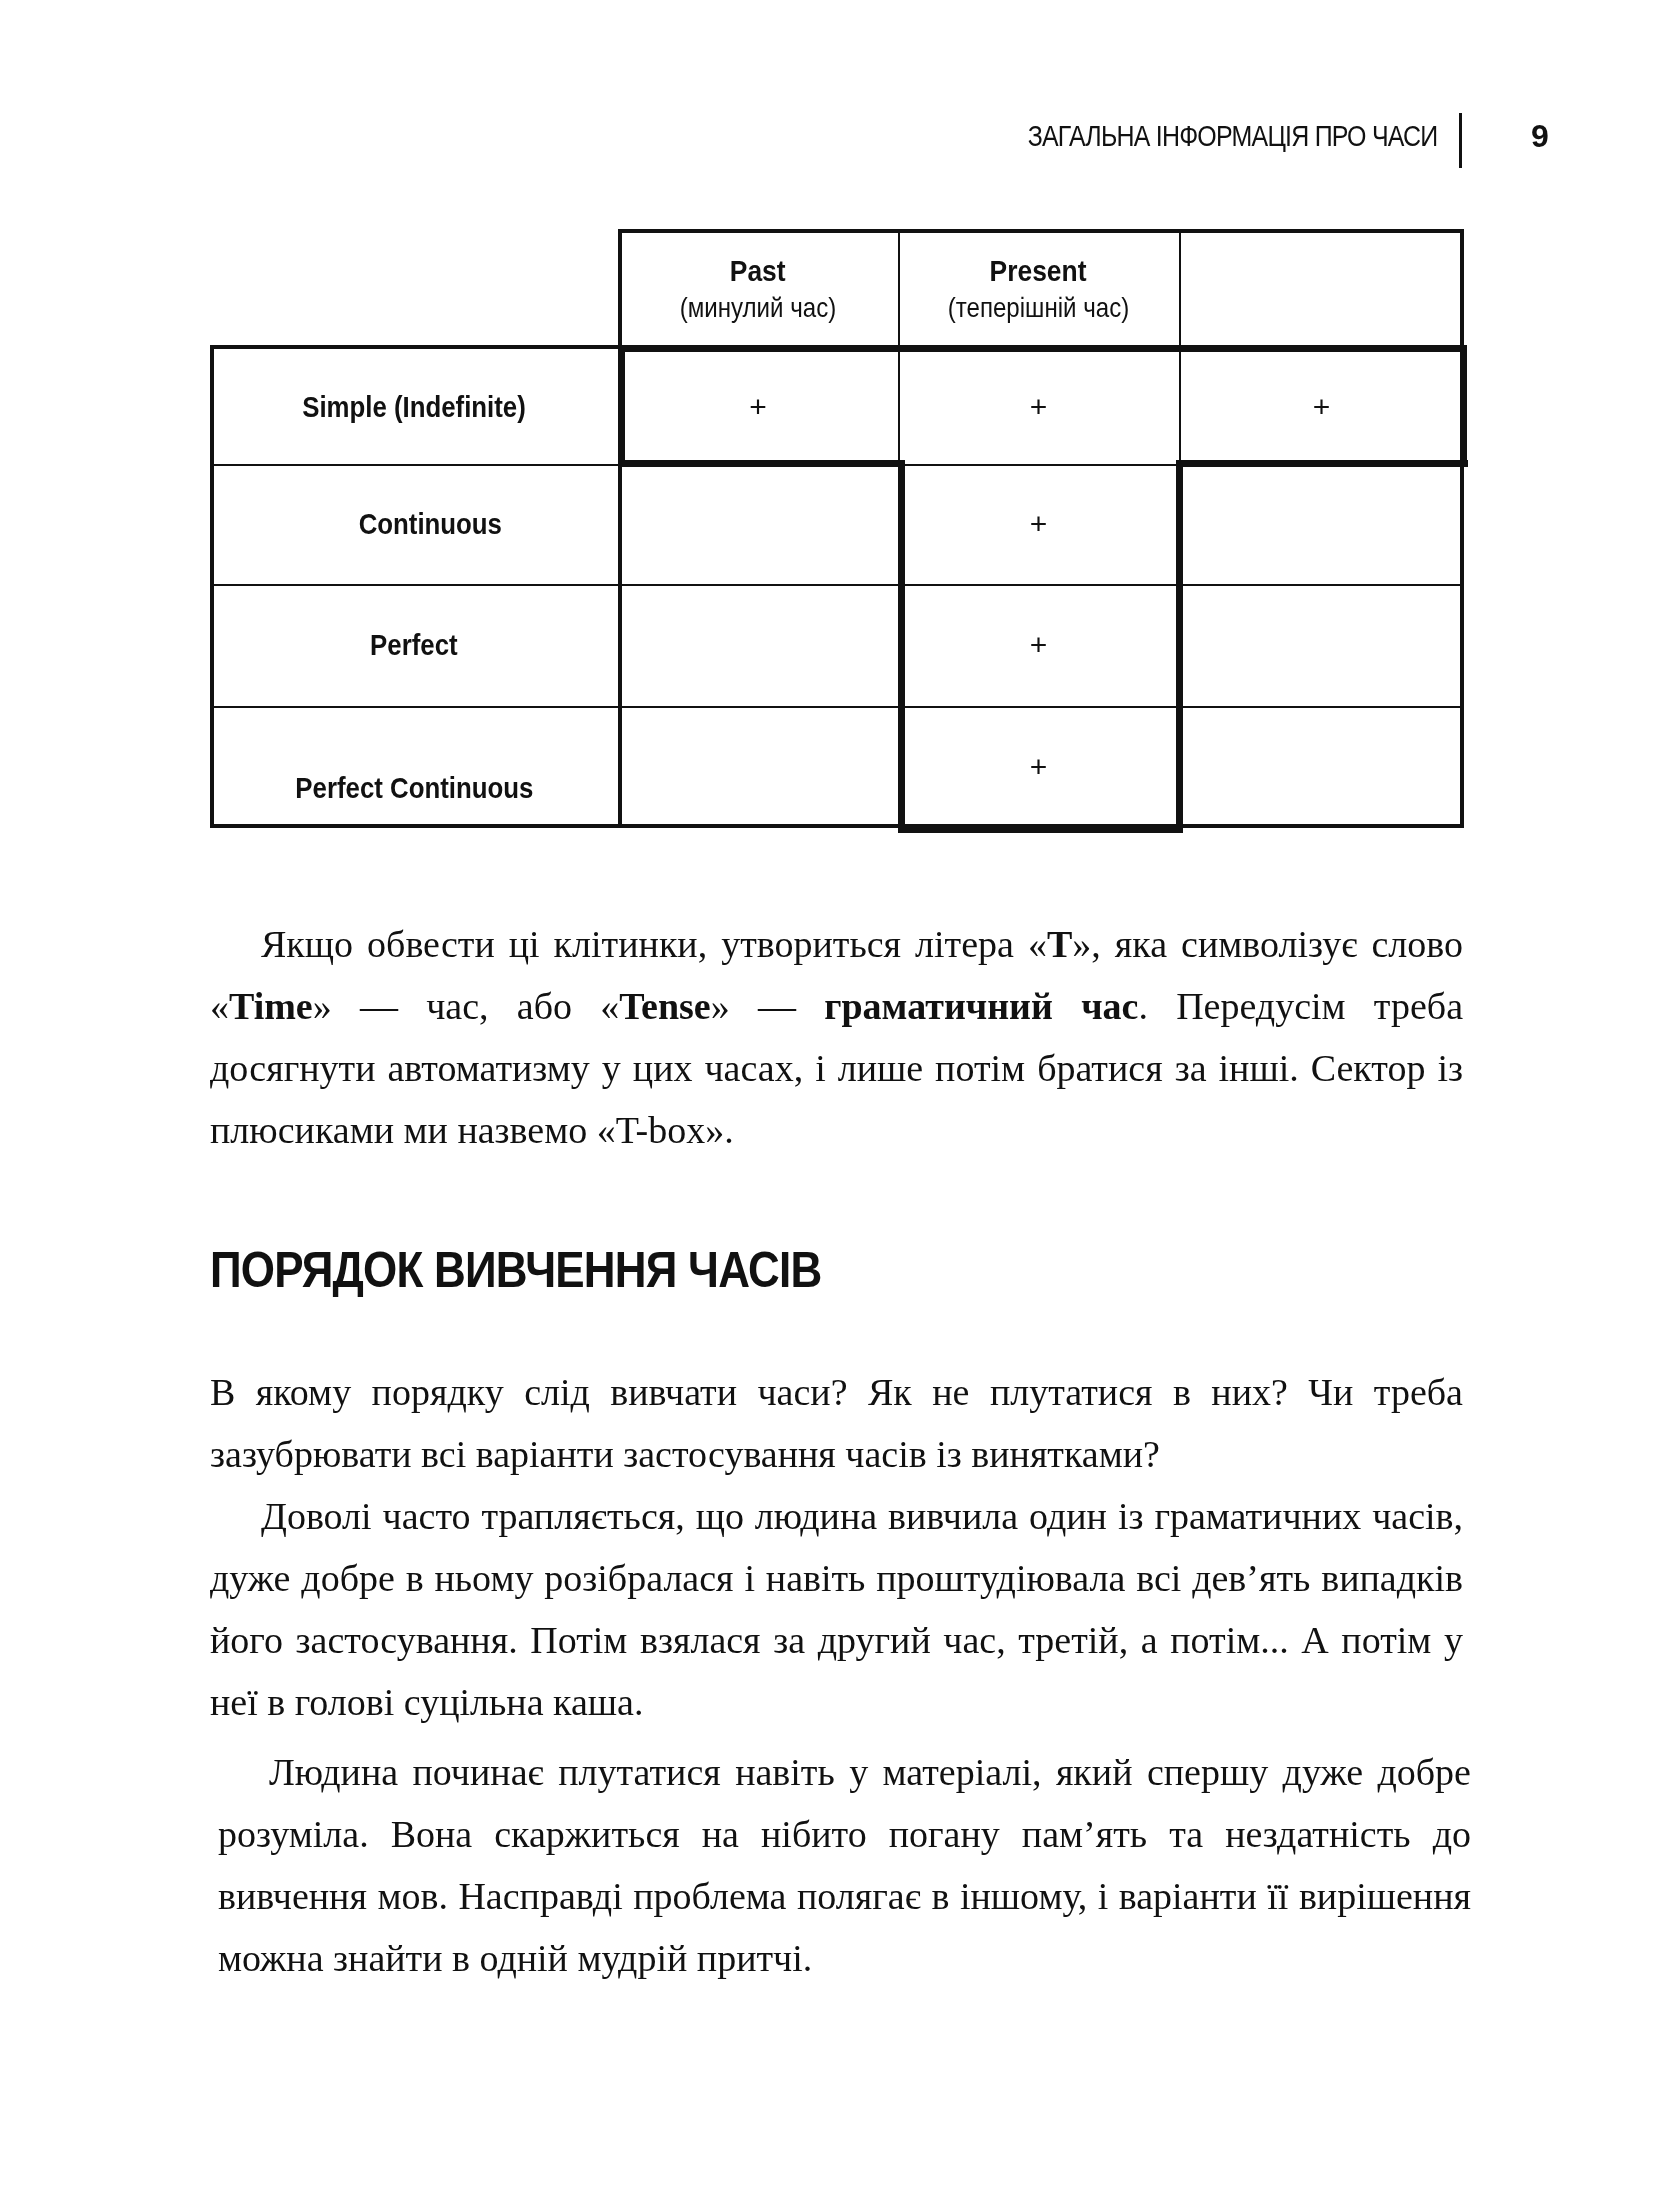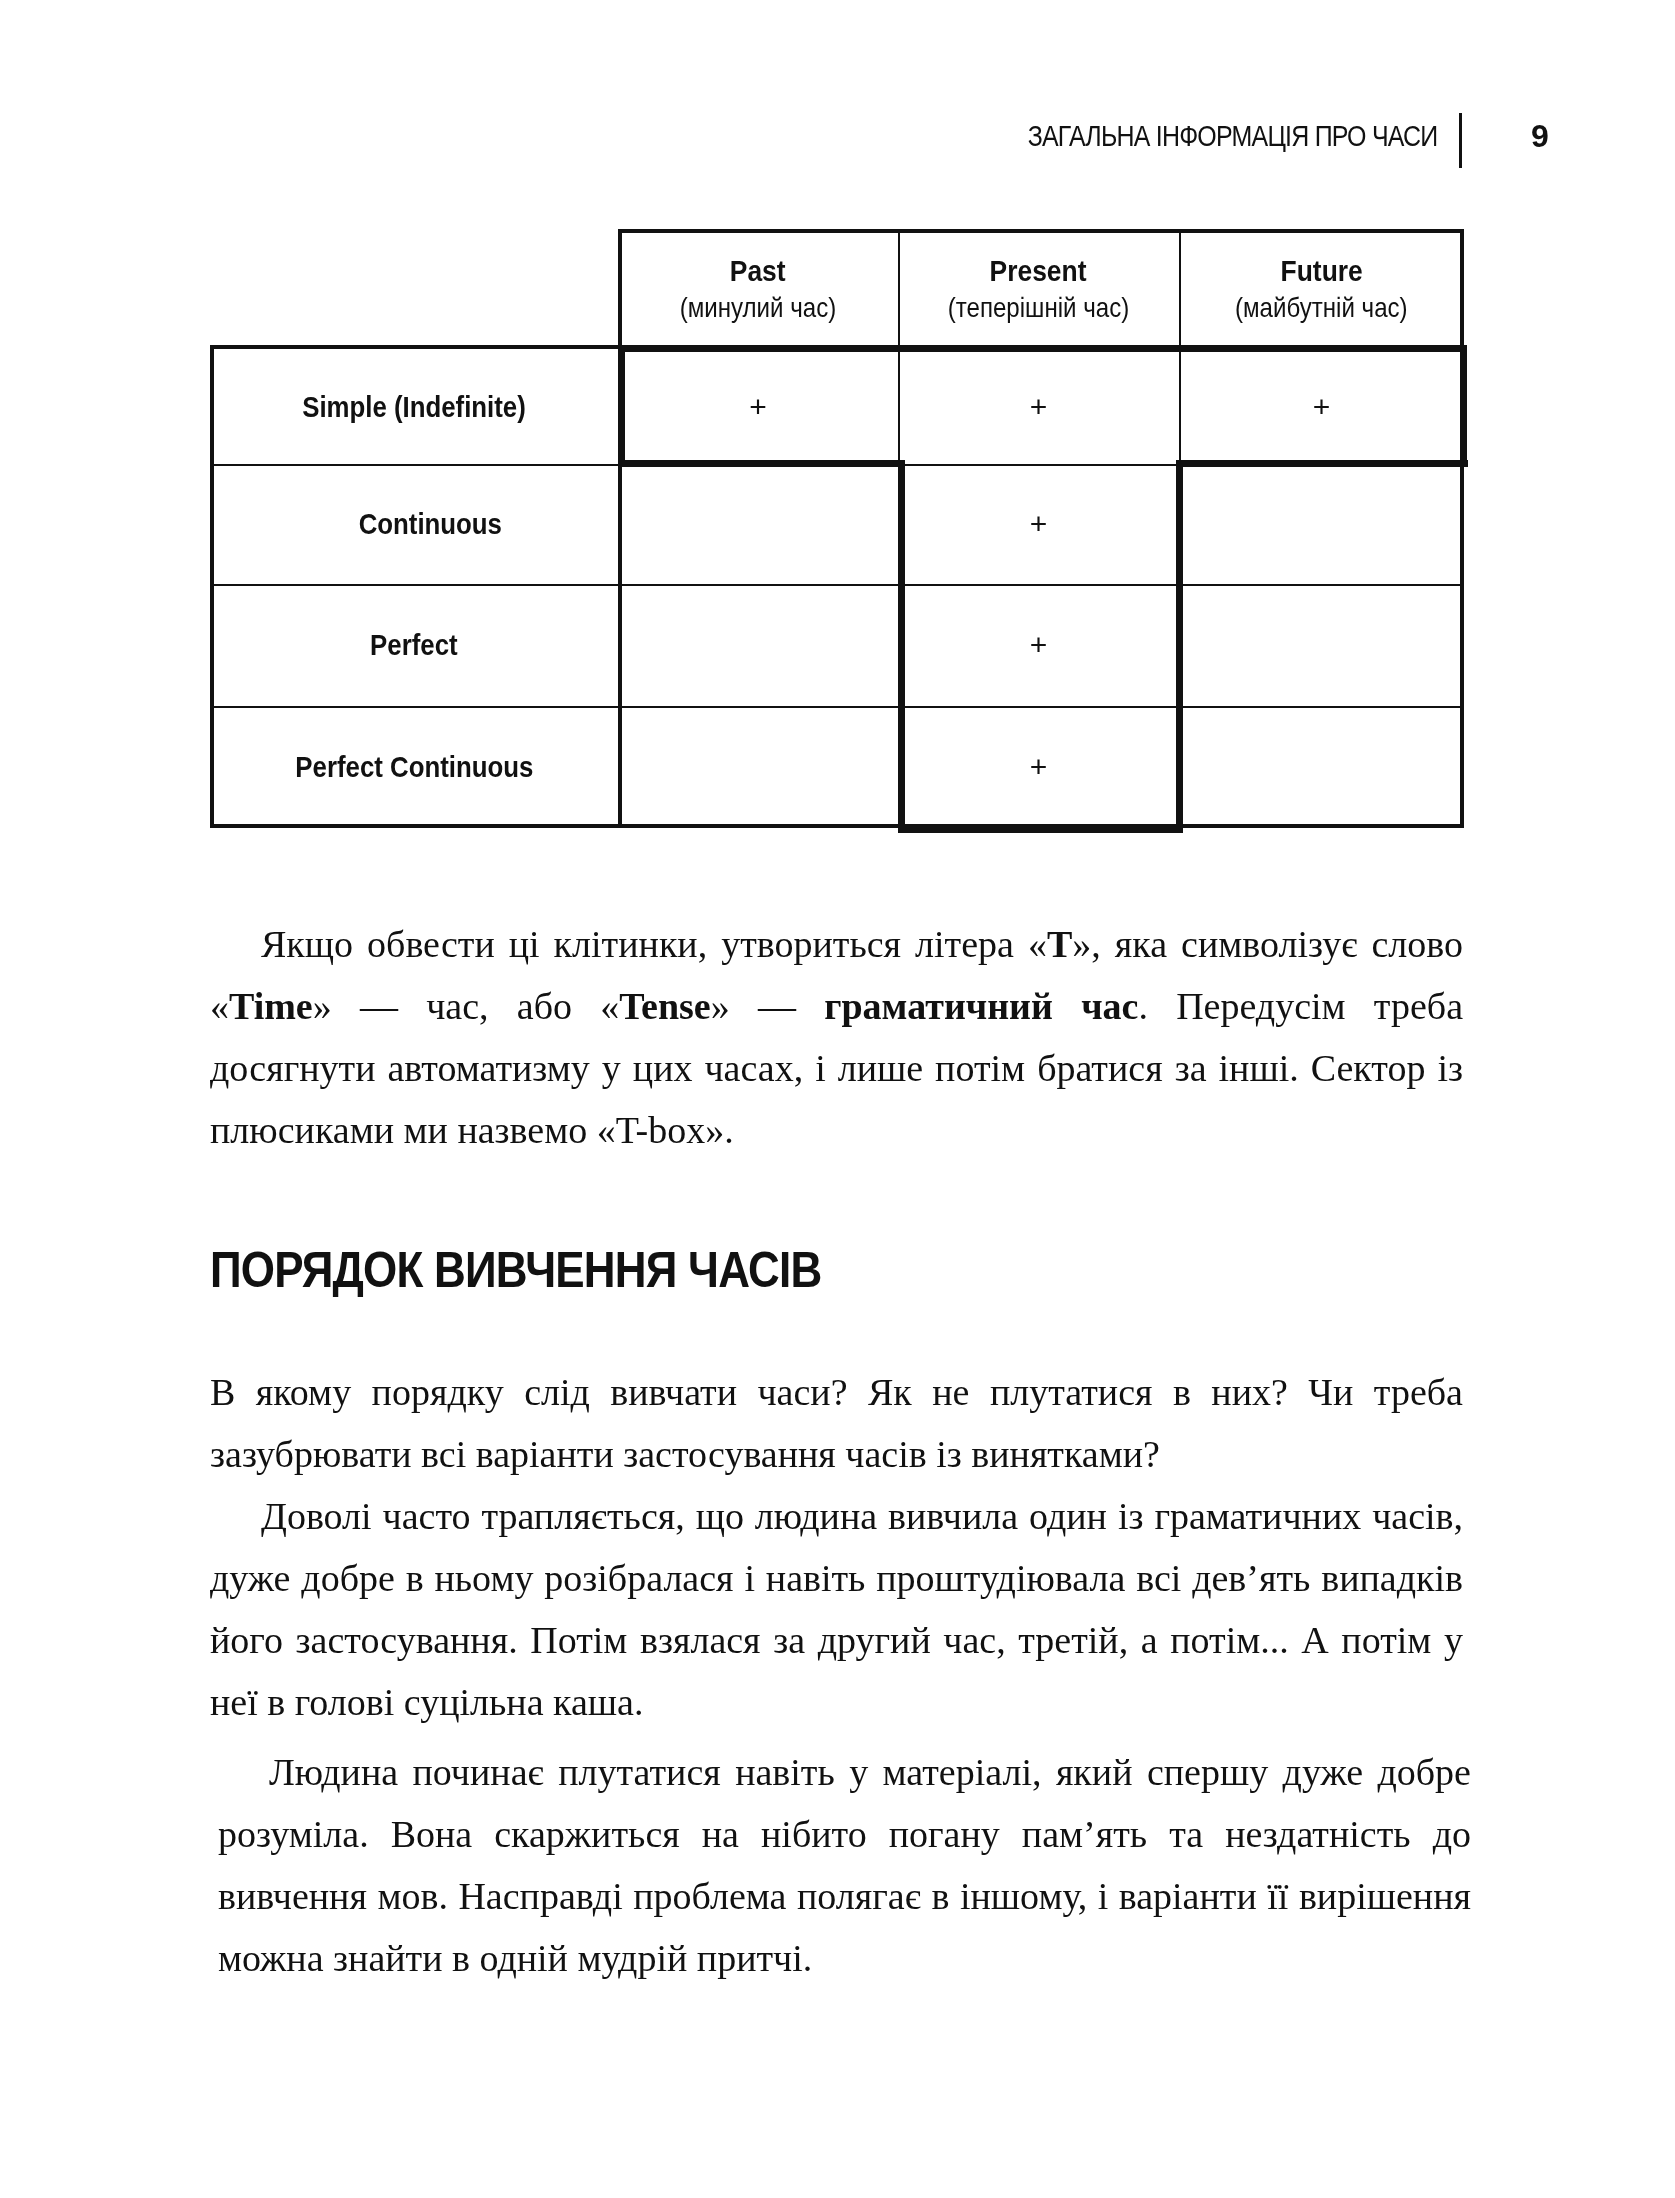--- a/index.html
+++ b/index.html
@@ -34,43 +34,39 @@
 
 <div class="tense-table" id="tbl">
     <div class="cell col-head" style="left: 408px; top: 0px; width: 280px; height: 120px;">
       <div class="en">Past</div>
       <div class="uk">(минулий час)</div>
     </div>
     <div class="cell col-head" style="left: 688px; top: 0px; width: 281px; height: 120px;">
       <div class="en">Present</div>
       <div class="uk">(теперішній час)</div>
     </div>
-    <div class="cell col-head" style="left: 969px; top: 0px; width: 285px; height: 120px;">
-      <div class="en">Future</div>
-      <div class="uk">(майбутній час)</div>
-    </div>
     <div class="cell row-head" style="left: 0px; top: 120px; width: 408px; height: 115px;">
       <span>Simple (Indefinite)</span>
     </div>
     <div class="cell plus" style="left: 408px; top: 120px; width: 280px; height: 115px;">+</div>
     <div class="cell plus" style="left: 688px; top: 120px; width: 281px; height: 115px;">+</div>
     <div class="cell plus" style="left: 969px; top: 120px; width: 285px; height: 115px;">+</div>
     <div class="cell row-head" style="left: 16px; top: 235px; width: 408px; height: 120px;">
       <span>Continuous</span>
     </div>
     <div class="cell plus" style="left: 408px; top: 235px; width: 280px; height: 120px;"></div>
     <div class="cell plus" style="left: 688px; top: 235px; width: 281px; height: 120px;">+</div>
     <div class="cell plus" style="left: 969px; top: 235px; width: 285px; height: 120px;"></div>
     <div class="cell row-head" style="left: 0px; top: 355px; width: 408px; height: 122px;">
       <span>Perfect</span>
     </div>
     <div class="cell plus" style="left: 408px; top: 355px; width: 280px; height: 122px;"></div>
     <div class="cell plus" style="left: 688px; top: 355px; width: 281px; height: 122px;">+</div>
     <div class="cell plus" style="left: 969px; top: 355px; width: 285px; height: 122px;"></div>
-    <div class="cell row-head" style="left: 0px; top: 477px; width: 408px; height: 121px;">
+    <div class="cell row-head" style="left: 0px; top: 498px; width: 408px; height: 121px;">
       <span>Perfect Continuous</span>
     </div>
     <div class="cell plus" style="left: 408px; top: 477px; width: 280px; height: 121px;"></div>
     <div class="cell plus" style="left: 688px; top: 477px; width: 281px; height: 121px;">+</div>
     <div class="cell plus" style="left: 969px; top: 477px; width: 285px; height: 121px;"></div>
     <div class="hline" style="left: 408px; top: 0px; width: 846px; height: 3.5px;"></div>
     <div class="vline" style="left: 408px; top: 0px; width: 3.5px; height: 598px;"></div>
     <div class="vline" style="left: 1250px; top: 0px; width: 3.5px; height: 598px;"></div>
     <div class="hline" style="left: 0px; top: 116px; width: 408px; height: 3.5px;"></div>
     <div class="vline" style="left: 0px; top: 116px; width: 3.5px; height: 482px;"></div>

